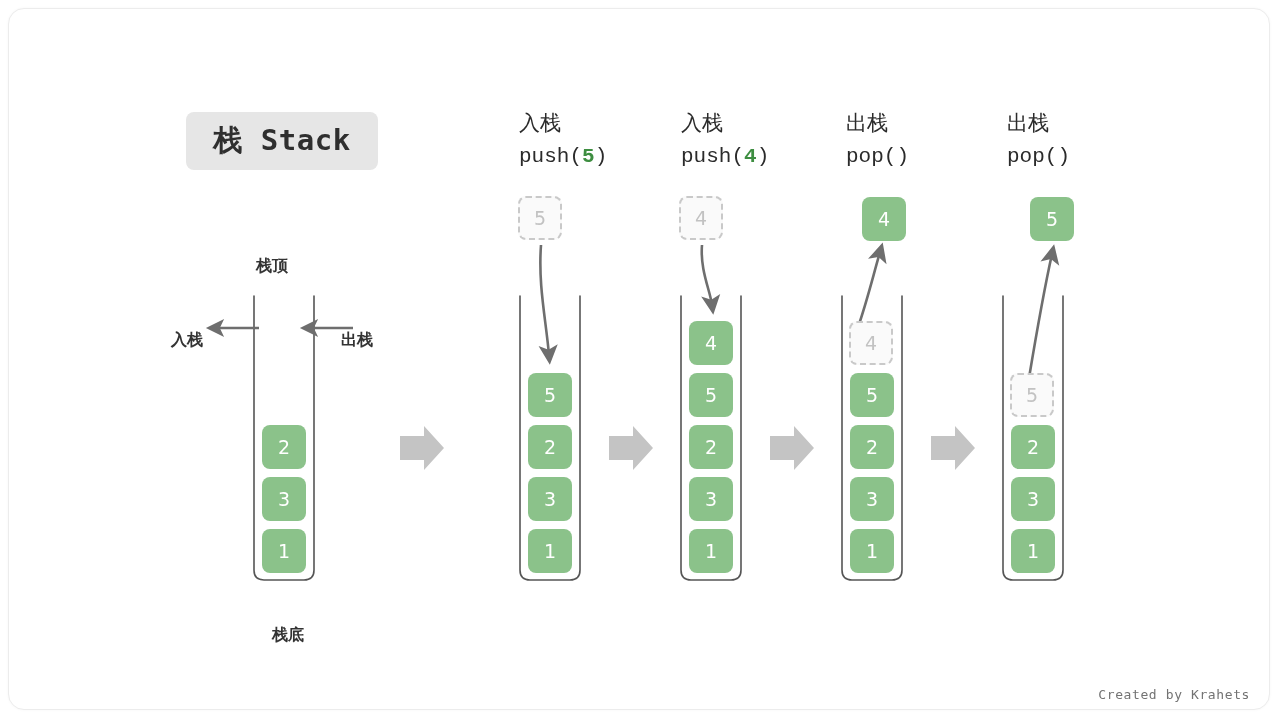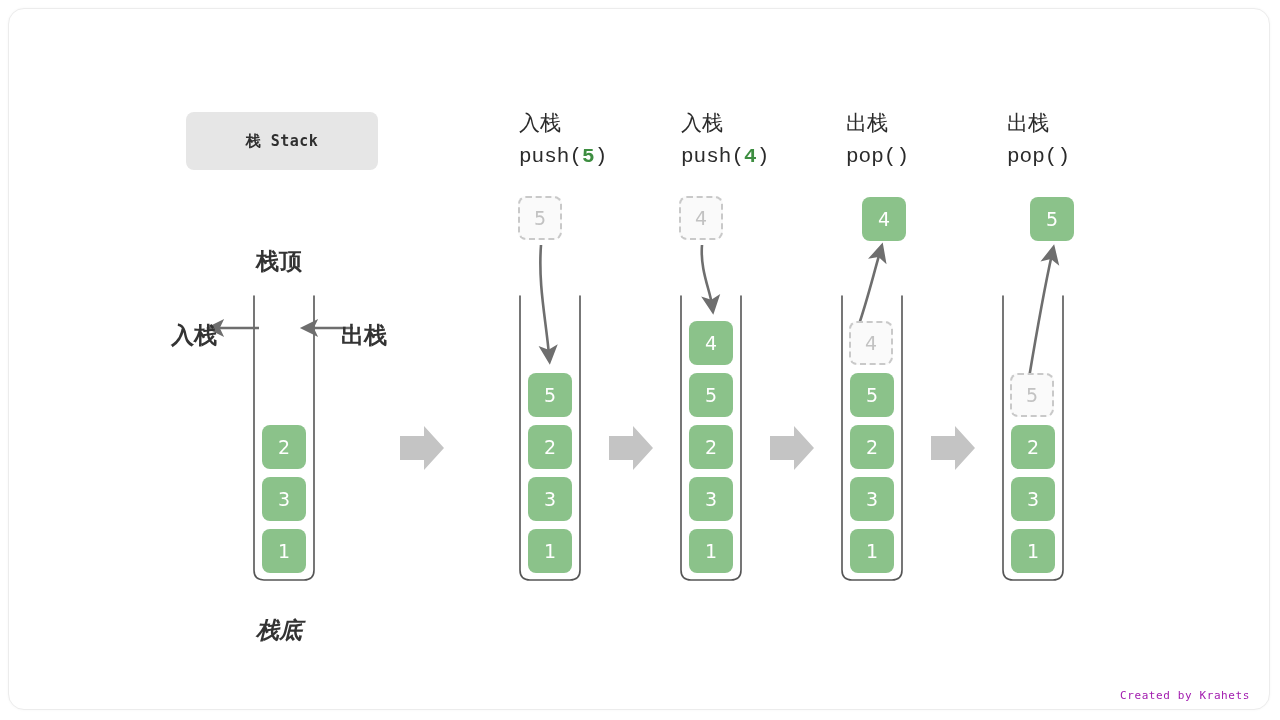--- a/index.html
+++ b/index.html
@@ -50,21 +50,21 @@
     left: 186px;
     top: 112px;
     width: 192px;
     height: 58px;
     background: #e6e6e6;
     border-radius: 8px;
     display: flex;
     align-items: center;
     justify-content: center;
     font-family: "DejaVu Sans Mono", "Liberation Mono", monospace;
-    font-size: 15px;
+    font-size: 29px;
     font-weight: bold;
     color: #2f2f2f;
     letter-spacing: 0.5px;
   }
 
   
   .col-caption {
     position: absolute;
     font-family: "DejaVu Sans Mono", "Liberation Mono", monospace;
     font-size: 21px;
@@ -82,24 +82,25 @@
     font-family: Liberation Mono, monospace;
   }
   .col-caption .code .arg {
     color: #3e8e41;
     font-weight: bold;
   }
 
   
   .stack-label {
     position: absolute;
-    font-size: 23px;
+    font-size: 16px;
     font-weight: bold;
     color: #333333;
     white-space: nowrap;
+    margin-top: 10px;
   }
 
   
   .box {
     position: absolute;
     width: 44px;
     height: 44px;
     border-radius: 8px;
     display: flex;
     align-items: center;
@@ -116,22 +117,22 @@
     background: #fafafa;
     border: 2px dashed #c9c9c9;
     color: #c2c2c2;
   }
 
   .footer {
     position: absolute;
     right: 30px;
     bottom: 18px;
     font-family: "DejaVu Sans Mono", "Liberation Mono", monospace;
-    font-size: 11px;
-    color: #a21caf;
+    font-size: 13px;
+    color: #737373;
     letter-spacing: 0.6px;
   }
 </style>
 </head>
 <body>
 
 <div id="canvas">
 
   <div class="card"></div>
 
@@ -185,21 +186,21 @@
     </g>
     <g fill="#c4c4c4">
       <path d="M770,436 L794,436 L794,426 L814,448 L794,470 L794,460 L770,460 Z"></path>
     </g>
     <g fill="#c4c4c4">
       <path d="M931,436 L955,436 L955,426 L975,448 L955,470 L955,460 L931,460 Z"></path>
     </g>
   </svg>
 
   <div class="stack-label" style="left:256px; top:246px;">栈顶</div>
-  <div class="stack-label" style="left:256px; top:615px;font-style:italic;">栈底</div>
+  <div class="stack-label" style="left:272px; top:615px;">栈底</div>
   <div class="stack-label" style="left:171px; top:320px;">入栈</div>
   <div class="stack-label" style="left:341px; top:320px;">出栈</div>
 
   <div class="col-caption" style="left:519px; top:106px;">
     <span class="cn">入栈</span>
     <span class="code"><span>push(</span><span class="arg">5</span><span>)</span></span>
   </div>
 
   <div class="col-caption" style="left:681px; top:106px;">
     <span class="cn">入栈</span>

